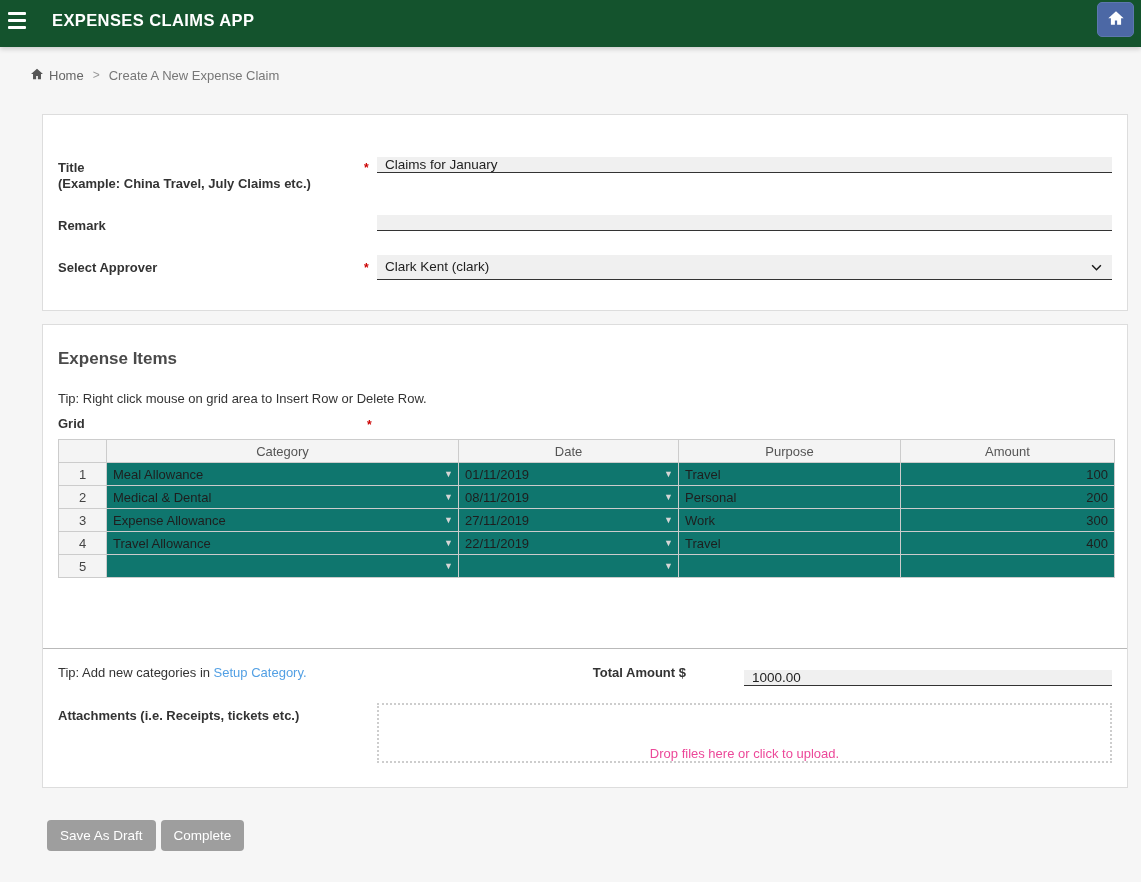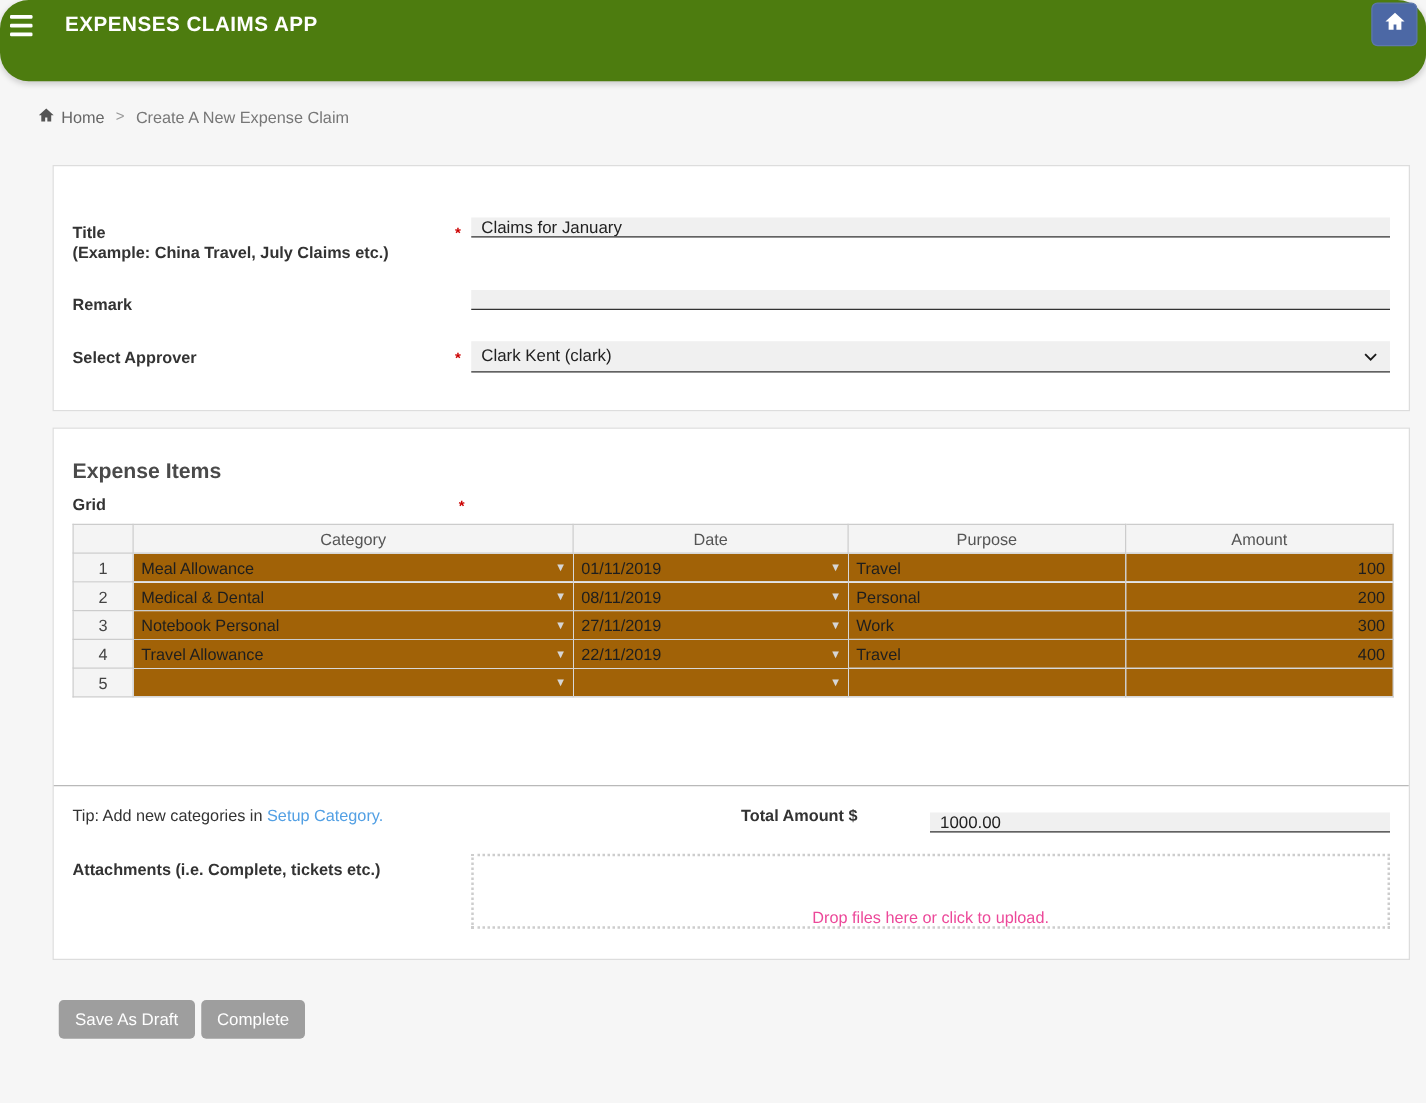--- a/index.html
+++ b/index.html
@@ -7,26 +7,25 @@
   body {
     font-family: "Liberation Sans", sans-serif;
     background: #f6f6f6;
     color: #333;
     overflow: hidden;
   }
 
   
   .navbar {
     position: relative;
-    height: 65px;
-    background: #4d7c0f;
+    height: 47px;
+    background: #14532d;
     display: flex;
     align-items: flex-start;
     box-shadow: 0 2px 5px rgba(0,0,0,0.18);
-    border-radius: 23px;
   }
   .hamburger {
     margin: 10px 0 0 6px;
     width: 22px;
     display: flex;
     flex-direction: column;
     gap: 4px;
     cursor: pointer;
     padding: 2px;
   }
@@ -142,21 +141,21 @@
   table.grid th, table.grid td {
     border: 1px solid #ccc;
     height: 23px;
     font-size: 13px;
     padding: 0 6px;
     overflow: hidden;
     white-space: nowrap;
   }
   table.grid th { background: #f4f4f4; color: #555; font-weight: normal; text-align: center; }
   td.num-cell { background: #f4f4f4; text-align: center; color: #444; }
-  td.data-cell { color: #1e1e1e; background: #a16207; }
+  td.data-cell { color: #1e1e1e; background: #0f766e; }
   td.arrow-cell { position: relative; padding-right: 20px; }
   td.arrow-cell .arrow { position: absolute; right: 5px; top: 50%; transform: translateY(-50%); color: #d6d6d6; font-size: 9px; }
   td.amount-cell { text-align: right; }
 
   .grid-spacer { height: 70px; }
   .divider { border-top: 1px solid #b9b9b9; margin: 0 -15px; }
 
   .items-footer { display: flex; align-items: center; padding-top: 9px; }
   .items-footer .tip2 { flex: 1; font-size: 13px; color: #333; }
   .items-footer .tip2 a { color: #53a0e4; text-decoration: none; cursor: pointer; }
@@ -263,20 +262,21 @@
         </div>
       </div>
     </div>
   </div>
 </div>
 
 <div class="card card-2">
   <div class="card-body">
     <h2 class="section-heading">Expense Items</h2>
 
+    <div class="tip-text">Tip: Right click mouse on grid area to Insert Row or Delete Row.</div>
 
     <div class="grid-label-row">
       <span>Grid</span>
       <span class="req-abs">*</span>
     </div>
 
     <table class="grid">
       <colgroup>
         <col style="width:48px">
           <col style="width:352px">
@@ -303,21 +303,21 @@
         </tr>
         <tr>
           <td class="num-cell">2</td>
           <td class="data-cell arrow-cell"><span>Medical &amp; Dental</span><span class="arrow">▼</span></td>
           <td class="data-cell arrow-cell"><span>08/11/2019</span><span class="arrow">▼</span></td>
           <td class="data-cell">Personal</td>
           <td class="data-cell amount-cell">200</td>
         </tr>
         <tr>
           <td class="num-cell">3</td>
-          <td class="data-cell arrow-cell"><span>Notebook Personal</span><span class="arrow">▼</span></td>
+          <td class="data-cell arrow-cell"><span>Expense Allowance</span><span class="arrow">▼</span></td>
           <td class="data-cell arrow-cell"><span>27/11/2019</span><span class="arrow">▼</span></td>
           <td class="data-cell">Work</td>
           <td class="data-cell amount-cell">300</td>
         </tr>
         <tr>
           <td class="num-cell">4</td>
           <td class="data-cell arrow-cell"><span>Travel Allowance</span><span class="arrow">▼</span></td>
           <td class="data-cell arrow-cell"><span>22/11/2019</span><span class="arrow">▼</span></td>
           <td class="data-cell">Travel</td>
           <td class="data-cell amount-cell">400</td>
@@ -337,21 +337,21 @@
 
     <div class="items-footer">
       <div class="tip2">
         <span>Tip: Add new categories in </span><a>Setup Category</a><span class="link-dot">.</span>
       </div>
       <div class="total-label">Total Amount $</div>
       <input class="text-input total-input" type="text" value="1000.00" style="">
     </div>
 
     <div class="attachments-row">
-      <div class="label-col">Attachments (i.e. Complete, tickets etc.)</div>
+      <div class="label-col">Attachments (i.e. Receipts, tickets etc.)</div>
       <div class="dropzone">
         <span>Drop files here or click to upload.</span>
       </div>
     </div>
   </div>
 </div>
 
 <div class="actions">
   <button class="btn">Save As Draft</button>
   <button class="btn">Complete</button>

